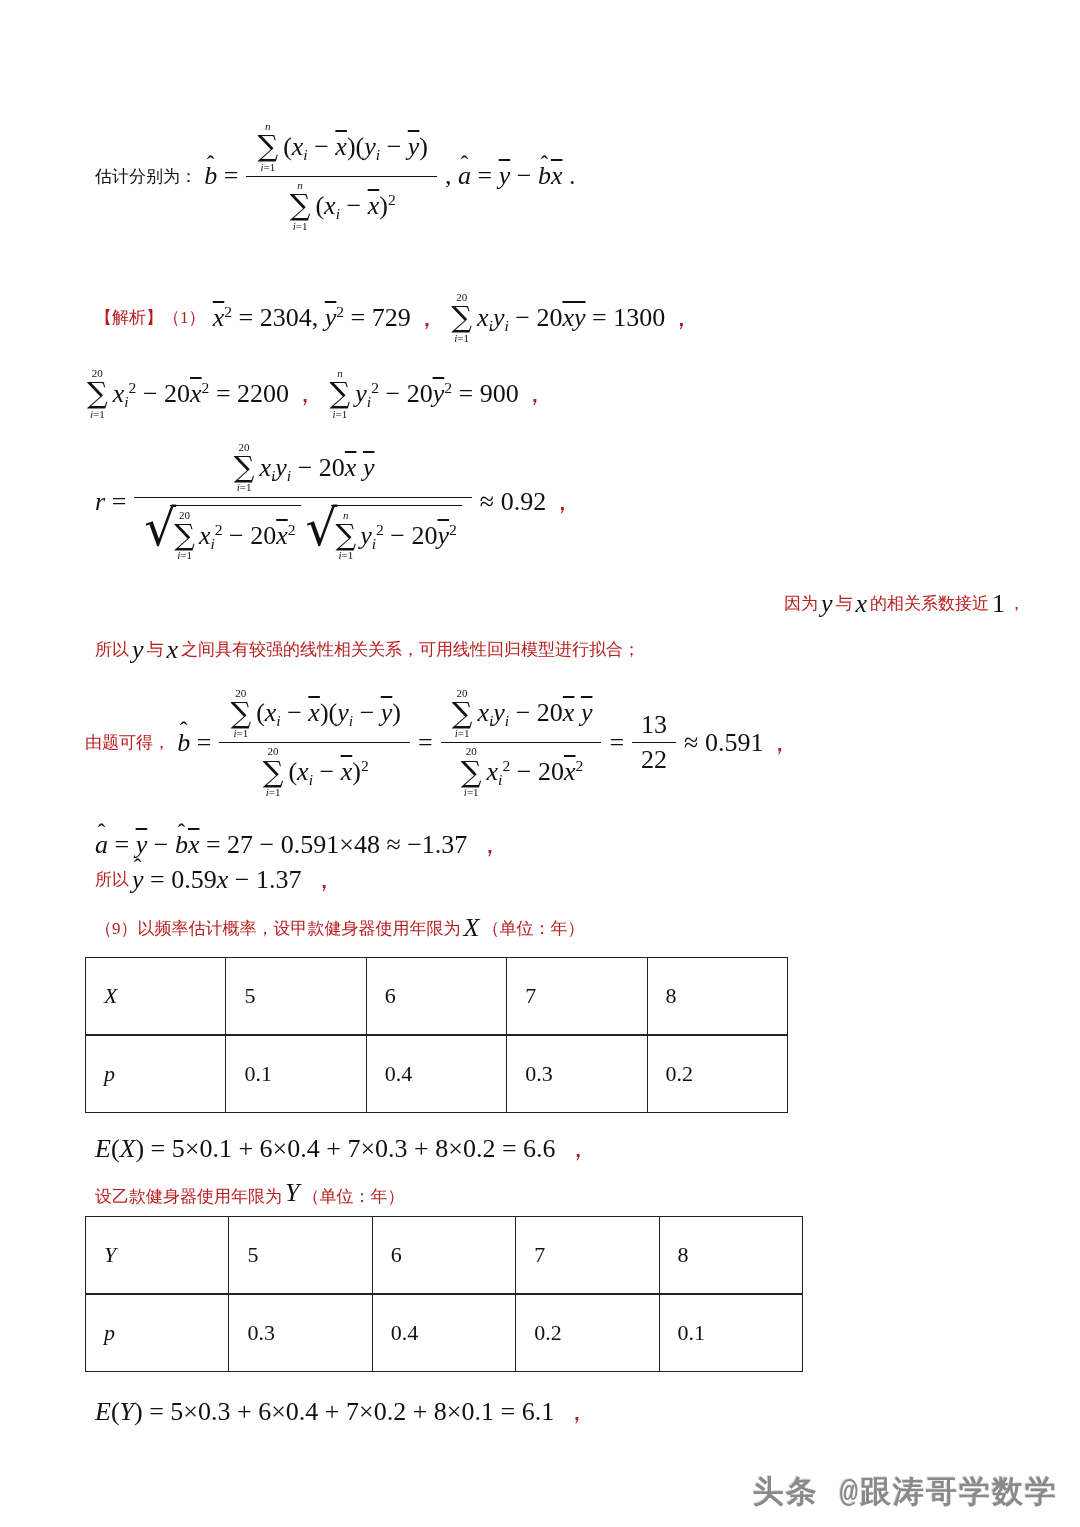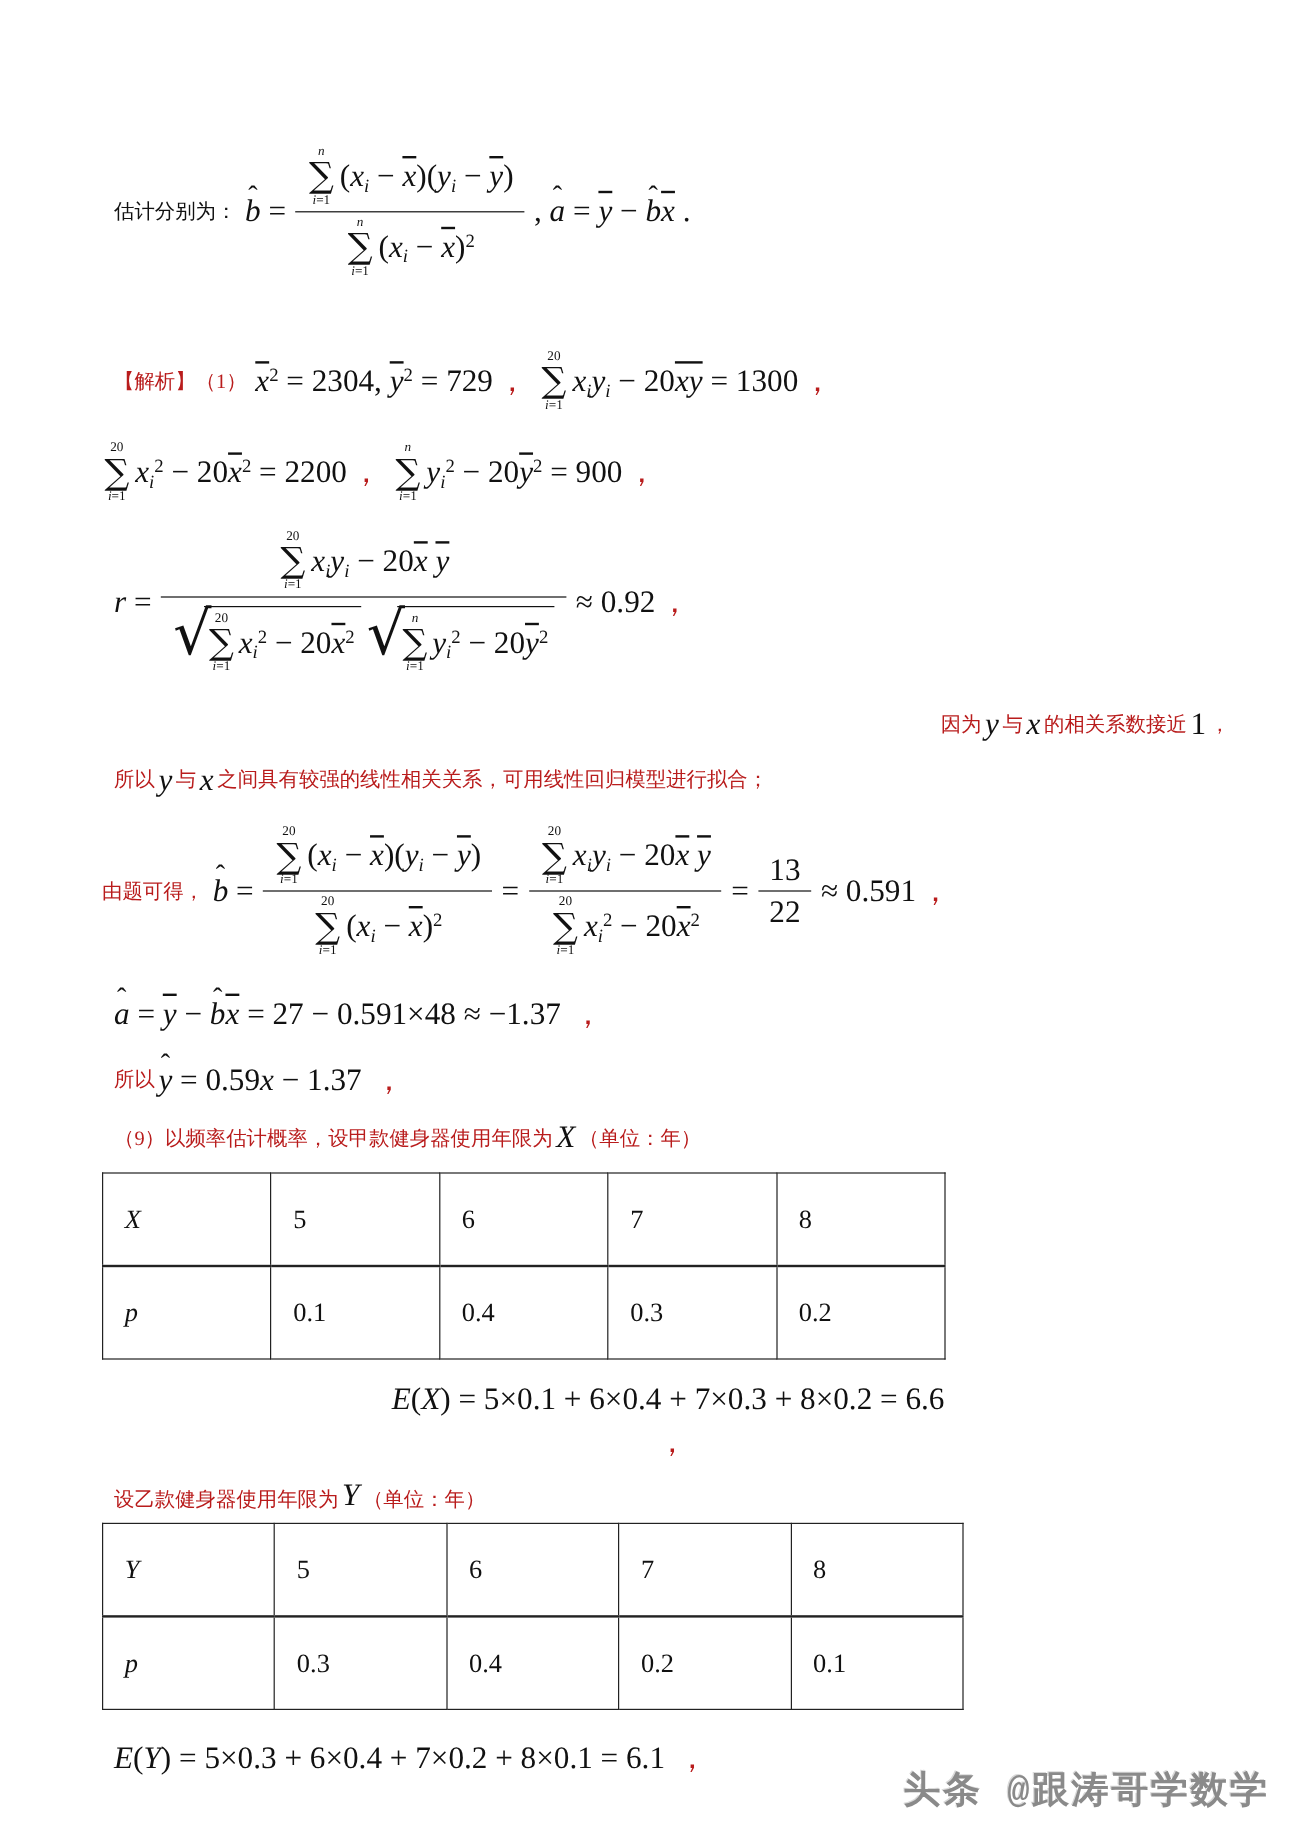--- a/index.html
+++ b/index.html
@@ -34,22 +34,22 @@
   
   .ptable{border-collapse:collapse;table-layout:fixed;margin-left:-10px;}
   .ptable1{width:703px;}
   .ptable2{width:718px;}
   .ptable td{border:1px solid #222;height:74px;padding-left:18px;font-size:22px;vertical-align:middle;}
   .ptable td:first-child{font-style:italic;}
   .ptable tr:first-child td{border-bottom-width:2px;}
   
   .b1{margin-bottom:56px;} .b2{margin-bottom:22px;} .b3{margin-bottom:18px;}
   .b4{margin-bottom:24px;} .b5{margin-bottom:16px;justify-content:flex-end;} .b6{margin-bottom:20px;}
-  .b7{margin-bottom:26px;} .b8{margin-bottom:20px;} .b9{margin-bottom:16px;}
-  .b10{margin-bottom:14px;} .bt1{margin-bottom:18px;} .b11{margin-bottom:12px;flex-direction:column;}
+  .b7{margin-bottom:26px;} .b8{} .b9{margin-bottom:16px;}
+  .b10{margin-bottom:14px;} .bt1{margin-bottom:18px;} .b11{margin-bottom:12px;}
   .b12{margin-bottom:8px;align-items:flex-end;} .bt2{margin-bottom:22px;}
   .watermark{position:absolute;right:22px;bottom:14px;font-size:31px;font-weight:700;
              letter-spacing:2px;color:#8a8a8a;font-family:Liberation Mono, monospace;
              text-shadow:2px 2px 0 #ffffff,-1px -1px 0 #d9d9d9;}
 </style>
 </head>
 <body>
 
 <div class="page">
   <div class="content">

